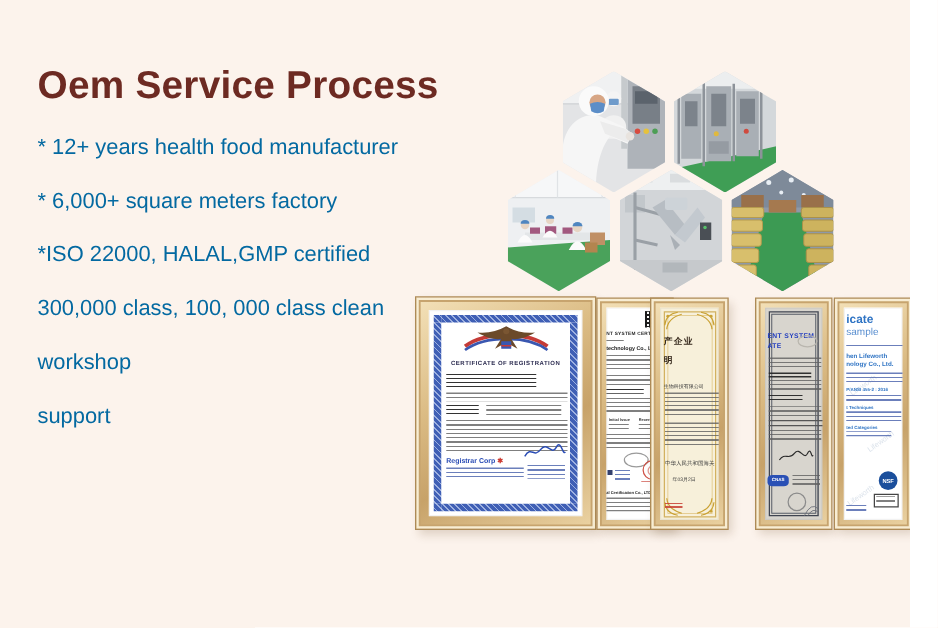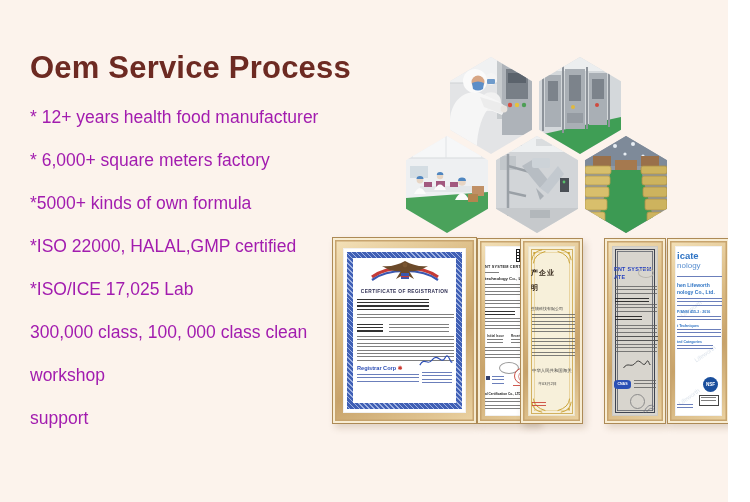--- a/index.html
+++ b/index.html
@@ -2,21 +2,21 @@
 <html><head>
 <meta charset="utf-8">
 <style>
   html,body{margin:0;padding:0;background:#fff;}
   .stage{position:relative;width:728px;height:502px;background:#fcf3ec;overflow:hidden;
          font-family:"Liberation Sans",sans-serif;}
   
   .intro{position:absolute;left:30px;top:50px;width:330px;}
   .intro h1{font-size:31px;font-weight:800;color:#6d2a22;margin:0 0 20px 0;letter-spacing:.2px;}
   .feat{margin:0 0 13px 0;}
-  .fline{font-size:17.5px;line-height:23px;color:#a21caf;margin-top:20px;}
+  .fline{font-size:17.5px;line-height:23px;color:#0369a1;margin-top:20px;}
   
   .hex{position:absolute;width:82px;height:97px;
        clip-path:polygon(50% 0,100% 25%,100% 75%,50% 100%,0 75%,0 25%);overflow:hidden;}
   .hex svg{display:block;width:100%;height:100%;}
   #hexA{left:450px;top:57px;} #hexB{left:539px;top:57px;}
   #hexC{left:406px;top:136px;} #hexD{left:496px;top:136px;} #hexE{left:585px;top:136px;}
   
   .frame{position:absolute;box-sizing:border-box;padding:7px;
          background:linear-gradient(150deg,#f4e2ba 0%,#dcbd86 35%,#c7a269 62%,#ecd4a4 100%);
          border:1px solid #ad8a56;
@@ -83,27 +83,23 @@
 
   <section class="intro">
     <h1>Oem Service Process</h1>
     <div class="feat">
         <div class="fline">* 12+ years health food manufacturer</div>
       </div>
     <div class="feat">
         <div class="fline">* 6,000+ square meters factory</div>
       </div>
     <div class="feat">
-        <div class="fline">*5000+ kinds of own formula</div>
-      </div>
-    <div class="feat">
         <div class="fline">*ISO 22000, HALAL,GMP certified</div>
       </div>
     <div class="feat">
-      <div class="fline">*ISO/ICE 17,025 Lab</div>
       <div class="fline">300,000 class, 100, 000 class clean</div>
       <div class="fline">workshop</div>
     </div>
     <div class="feat">
       <div class="fline">support</div>
     </div>
   </section>
 
   <div id="hexA" class="hex">
     <svg viewBox="0 0 82 97" preserveAspectRatio="none">
@@ -346,21 +342,21 @@
         </svg>
     </div>
   </div>
 
   <div class="frame f5">
     <div class="paper">
       <div class="wm" style="top:60px;left:4px;">Lifeworth</div>
       <div class="wm" style="top:105px;left:18px;">Lifeworth</div>
       <div class="wm" style="top:148px;left:2px;">Lifeworth</div>
       <div class="c5t1">icate</div>
-      <div class="c5t2">nology</div>
+      <div class="c5t2">sample</div>
       <div class="tl blue" style="top:30px;left:2px;width:46px;height:2.5px;"></div>
       <div class="c5co" style="top:36px;left:2px;">hen Lifeworth</div>
       <div class="c5co" style="top:43px;left:2px;">nology Co., Ltd.</div>
       <div class="tl blue" style="top:52px;left:2px;width:46px;height:9px;"></div>
       <div class="c5sec" style="top:64px;left:2px;">P/ANSI 455-2 : 2016</div>
       <div class="tl blue" style="top:70px;left:2px;width:44px;height:5px;"></div>
       <div class="c5sec" style="top:78px;left:2px;">t Techniques</div>
       <div class="tl blue" style="top:83px;left:2px;width:44px;height:8px;"></div>
       <div class="c5sec" style="top:94px;left:2px;">ted Categories</div>
       <div class="tl blue" style="top:99px;left:2px;width:36px;height:4px;"></div>

